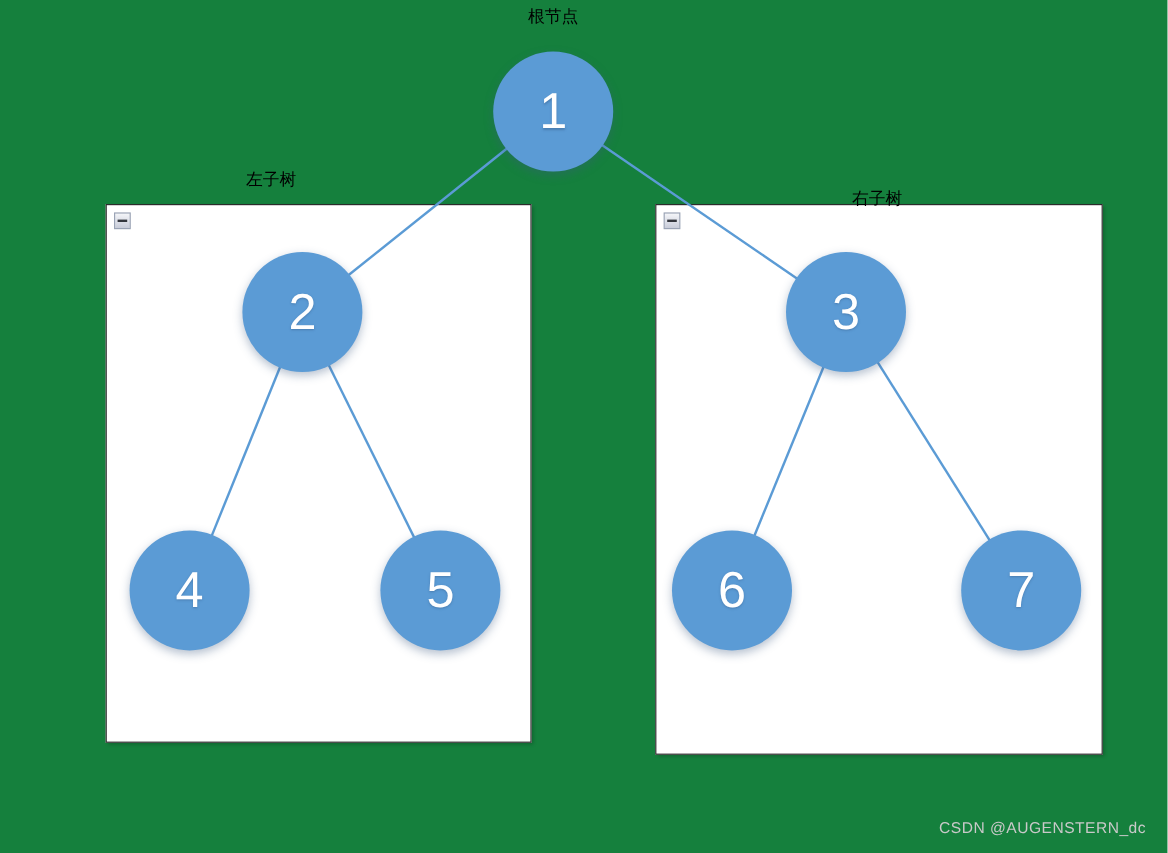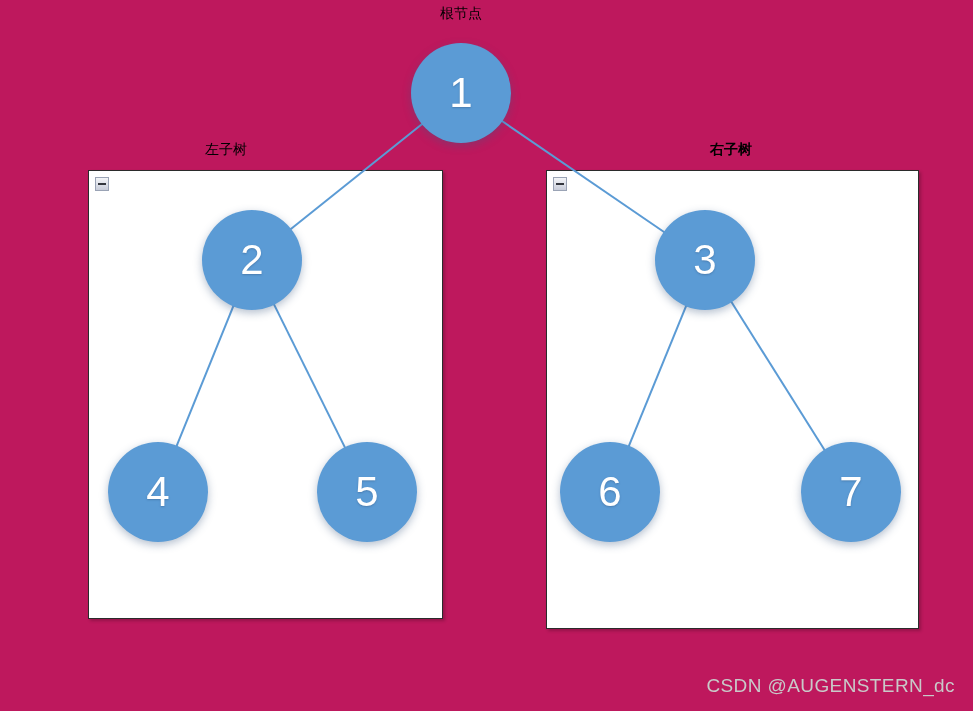--- a/index.html
+++ b/index.html
@@ -7,21 +7,21 @@
     padding: 0;
     background: #ffffff;
   }
   body {
     font-family: "Liberation Sans", "DejaVu Sans", sans-serif;
   }
   #canvas {
     position: relative;
     width: 973px;
     height: 711px;
-    background: #be185d;
+    background: #15803d;
     overflow: hidden;
   }
 
   
   .group-box {
     position: absolute;
     background: #ffffff;
     border: 1px solid #2b2b2b;
     box-shadow: 2px 2px 3px rgba(0,0,0,0.22);
     box-sizing: border-box;
@@ -55,21 +55,21 @@
   .caption {
     position: absolute;
     color: #000000;
     font-size: 14px;
     line-height: 18px;
     white-space: nowrap;
     text-align: center;
   }
   #caption-root { left: 411px; top: 4px;   width: 100px; }
   #caption-left { left: 176px; top: 140px; width: 100px; }
-  #caption-right{ left: 681px; top: 140px; width: 100px; font-weight: bold; }
+  #caption-right{ left: 681px; top: 156px; width: 100px; }
 
   
   #edges {
     position: absolute;
     left: 0;
     top: 0;
     width: 973px;
     height: 711px;
     pointer-events: none;
   }
@@ -93,21 +93,21 @@
   .node.level-1 { width: 100px; height: 100px; font-size: 42px; }
   .node.level-2 { width: 100px; height: 100px; font-size: 42px; }
   .node.level-3 { width: 101px; height: 101px; font-size: 42px; }
 
   
   #watermark {
     position: absolute;
     right: 18px;
     bottom: 14px;
     color: #c9c9c9;
-    font-size: 19px;
+    font-size: 13px;
     letter-spacing: 0.4px;
     white-space: nowrap;
   }
 </style>
 </head>
 <body>
 
 <div id="canvas">
 
   <div class="group-box" id="left-box" style="left: 88px; top: 170px; width: 355px; height: 449px; border-color: rgb(43, 43, 43);">

